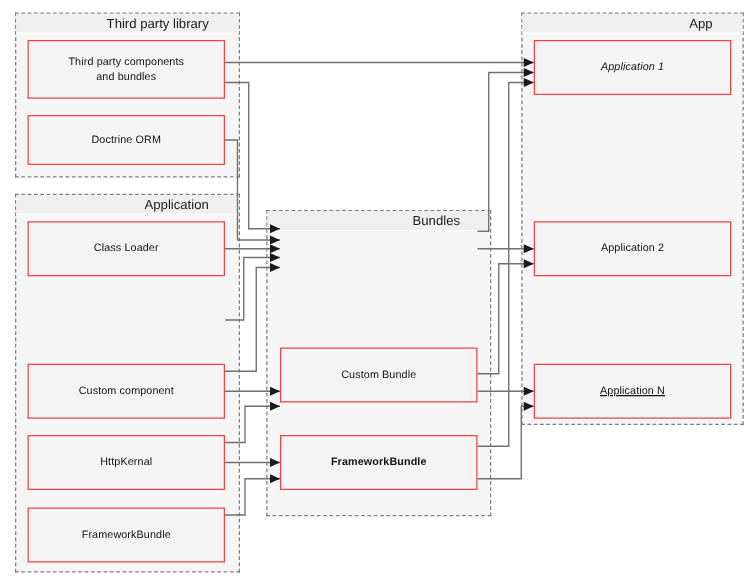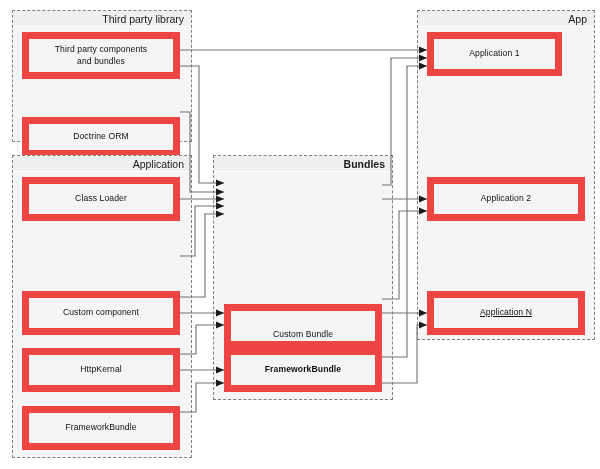--- a/index.html
+++ b/index.html
@@ -22,32 +22,32 @@
     background: #f5f5f5;
   }
   .group-title {
     position: absolute;
     top: 0;
     left: 0;
     right: 0;
     height: 16px;
     line-height: 16px;
     text-align: right;
-    padding-right: 7px;
+    padding-right: 24px;
     box-sizing: border-box;
     font-size: 10.5px;
     color: #1a1a1a;
     background: #efefef;
     border-bottom: 1px solid #ffffff;
     white-space: nowrap;
   }
   .node {
     position: absolute;
     box-sizing: border-box;
-    border: 7px solid #ef4444;
+    border: 1px solid #ef4444;
     background: #f4f4f4;
     display: flex;
     align-items: center;
     justify-content: center;
     text-align: center;
     font-size: 8.6px;
     color: #111111;
     line-height: 1.35;
     letter-spacing: 0.1px;
   }
@@ -82,57 +82,57 @@
     <div class="group-title">Third party library</div>
   </div>
 
   <div class="node" id="node-tp-components" style="left: 22px; top: 32px; width: 158px; height: 47px;">
     <span>
       <span>Third party components</span>
       <span>and bundles</span>
     </span>
   </div>
 
-  <div class="node" id="node-doctrine-orm" style="left: 22px; top: 92px; width: 158px; height: 40px; margin-top: 25px;">
+  <div class="node" id="node-doctrine-orm" style="left: 22px; top: 92px; width: 158px; height: 40px;">
     <span>Doctrine ORM</span>
   </div>
 
   <div class="group" id="group-components" style="left: 12px; top: 155px; width: 180px; height: 303px;">
     <div class="group-title">Application</div>
   </div>
 
   <div class="node" id="node-class-loader" style="left: 22px; top: 177px; width: 158px; height: 44px; justify-content: center;">
     <span>Class Loader</span>
   </div>
   <div class="node" id="node-http-kernal" style="left: 22px; top: 348px; width: 158px; height: 44px;">
     <span>HttpKernal</span>
   </div>
   <div class="node" id="node-custom-component" style="left: 22px; top: 291px; width: 158px; height: 44px;">
     <span>Custom component</span>
   </div>
   <div class="node" id="node-http-foundation" style="left: 22px; top: 406px; width: 158px; height: 44px;">
     <span>FrameworkBundle</span>
   </div>
 
-  <div class="group" id="group-bundles" style="left: 213px; top: 155px; width: 180px; height: 245px; font-weight: bold;">
+  <div class="group" id="group-bundles" style="left: 213px; top: 168px; width: 180px; height: 245px;">
     <div class="group-title">Bundles</div>
   </div>
 
-  <div class="node" id="node-custom-bundle" style="left: 224px; top: 304px; width: 158px; height: 44px; align-items: flex-end;">
+  <div class="node" id="node-custom-bundle" style="left: 224px; top: 278px; width: 158px; height: 44px;">
     <span>Custom Bundle</span>
   </div>
   <div class="node" id="node-framework-bundle" style="left: 224px; top: 348px; width: 158px; height: 44px; font-weight: bold;">
     <span>FrameworkBundle</span>
   </div>
 
   <div class="group" id="group-app" style="left: 417px; top: 10px; width: 178px; height: 330px;">
     <div class="group-title">App</div>
   </div>
 
-  <div class="node" id="node-application-1" style="left: 427px; top: 32px; width: 135px; height: 44px;">
+  <div class="node" id="node-application-1" style="left: 427px; top: 32px; width: 158px; height: 44px; font-style: italic;">
     <span>Application 1</span>
   </div>
   <div class="node" id="node-application-2" style="left: 427px; top: 177px; width: 158px; height: 44px;">
     <span>Application 2</span>
   </div>
   <div class="node" id="node-application-n" style="left: 427px; top: 291px; width: 158px; height: 44px; text-decoration: underline;">
     <span>Application N</span>
   </div>
 
   <svg class="edges" id="edge-layer" viewBox="0 0 600 469">

